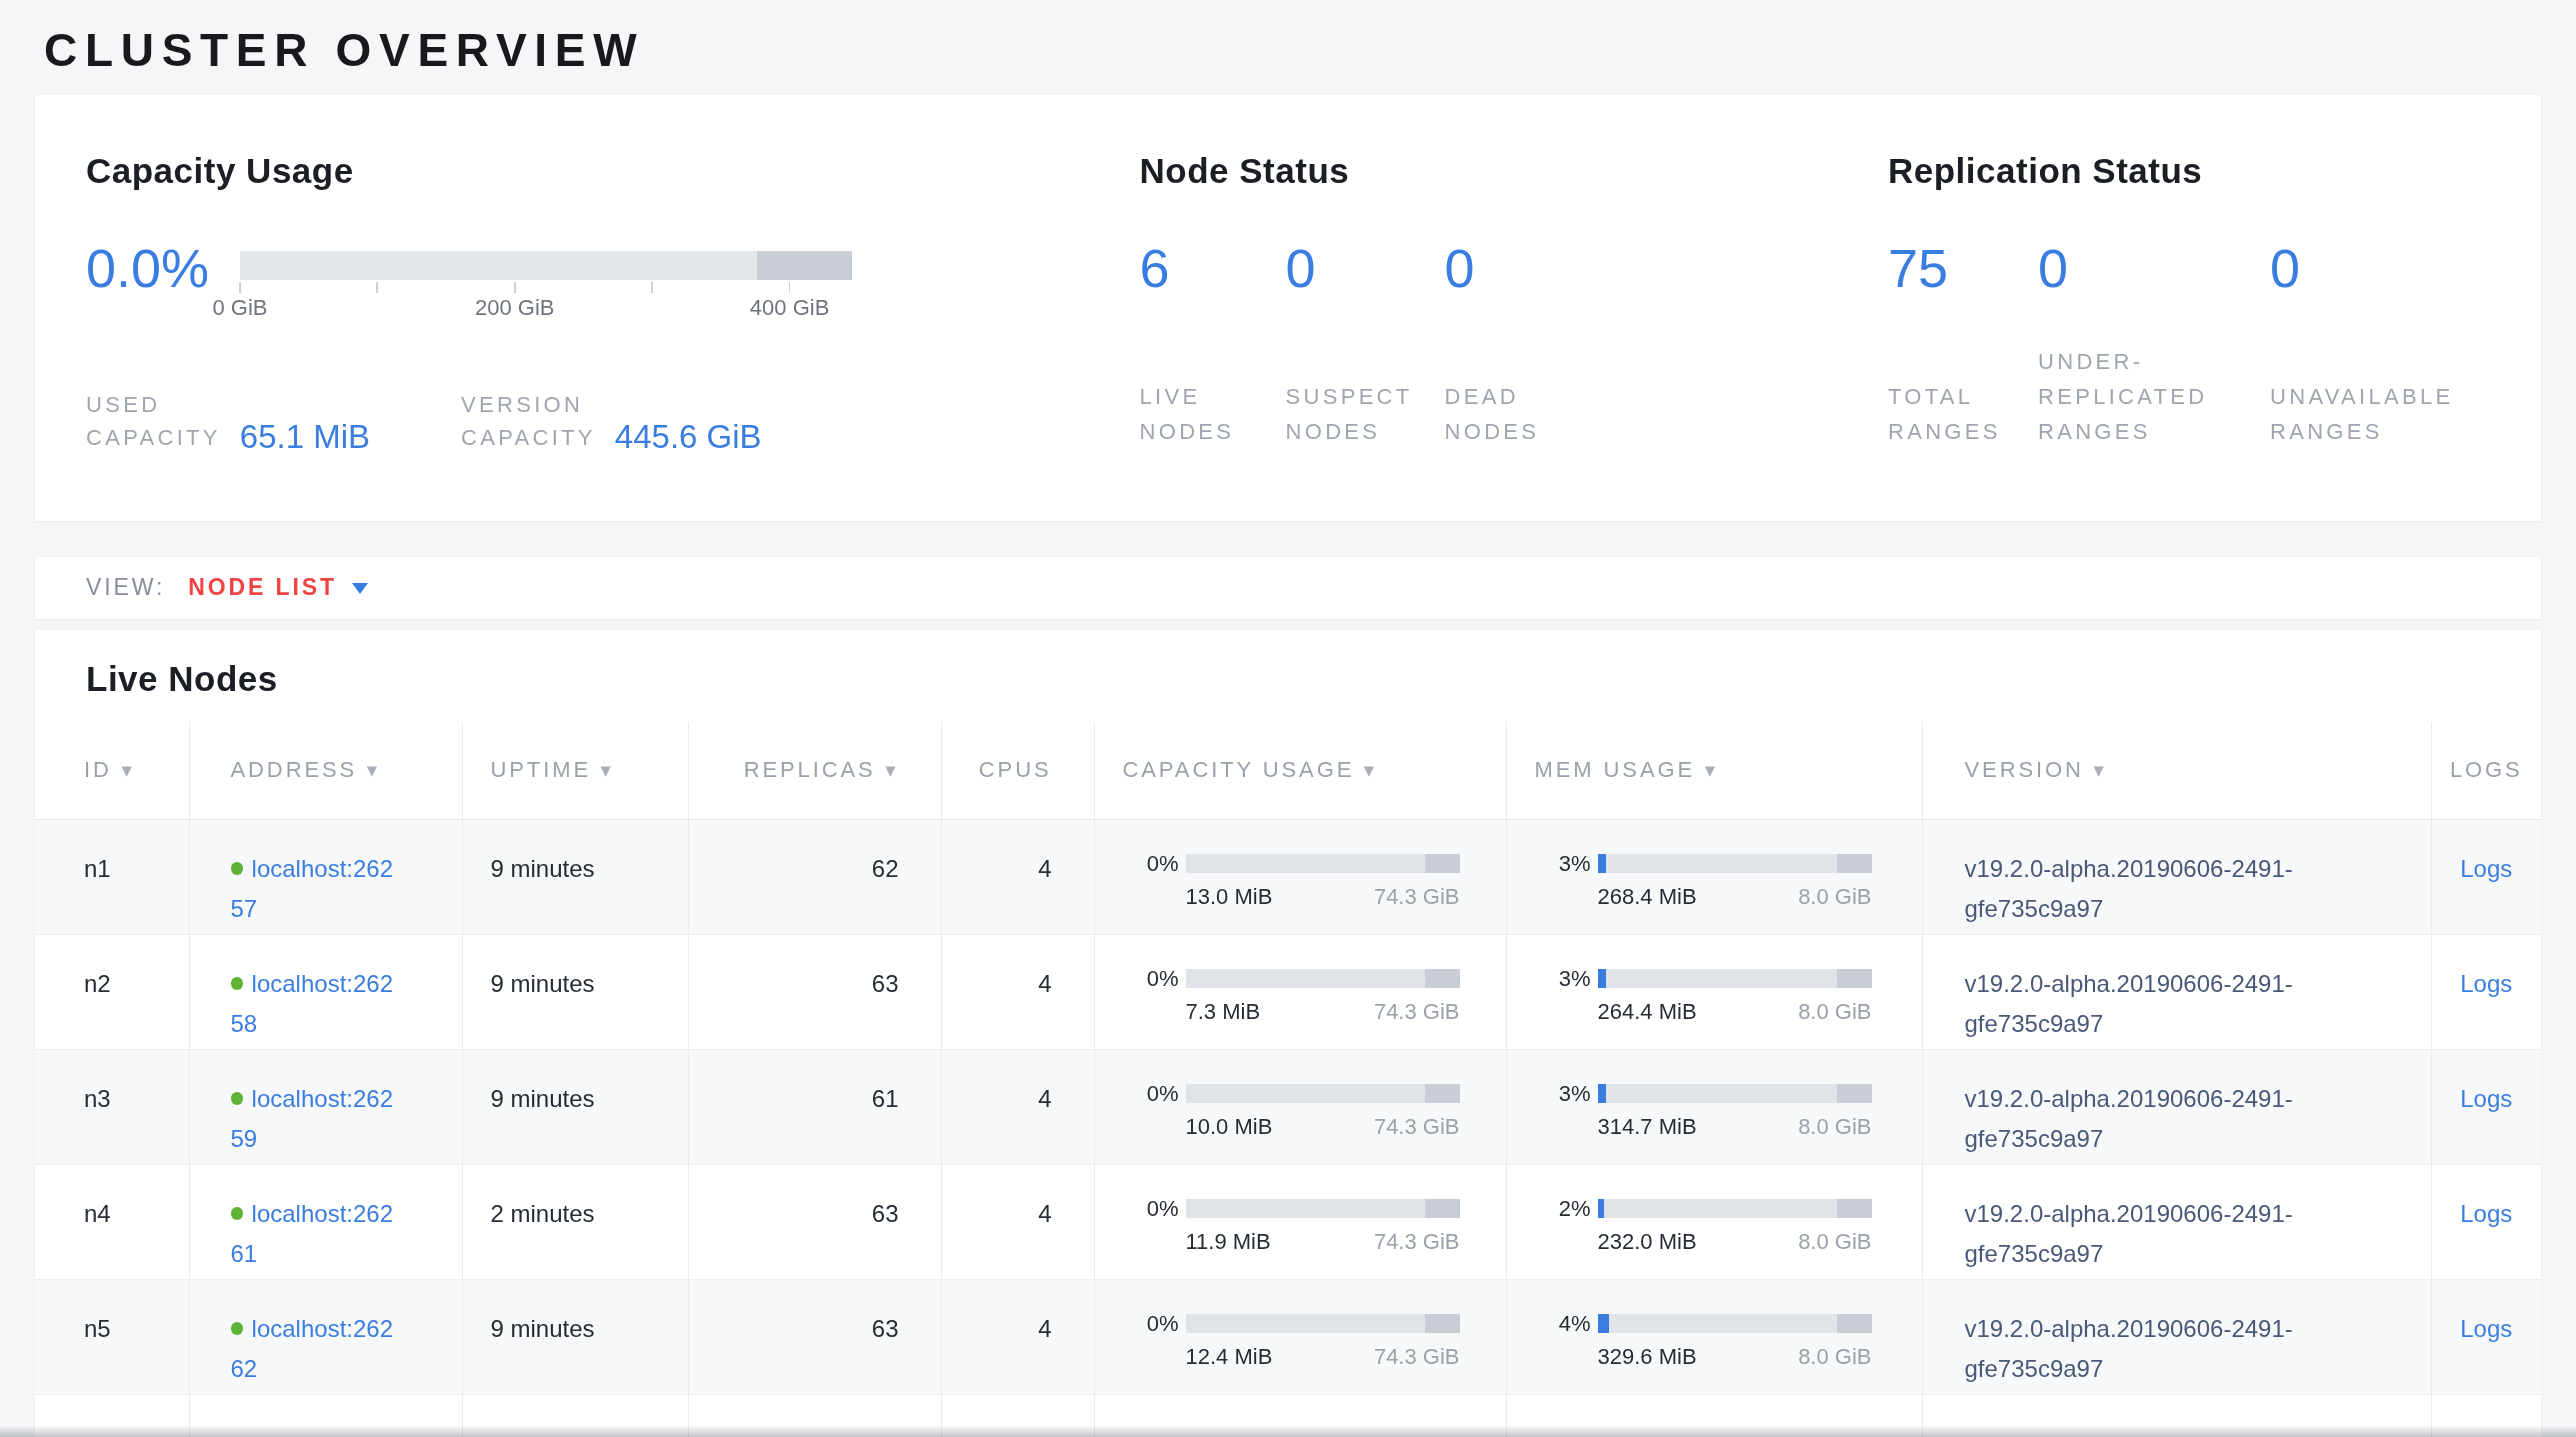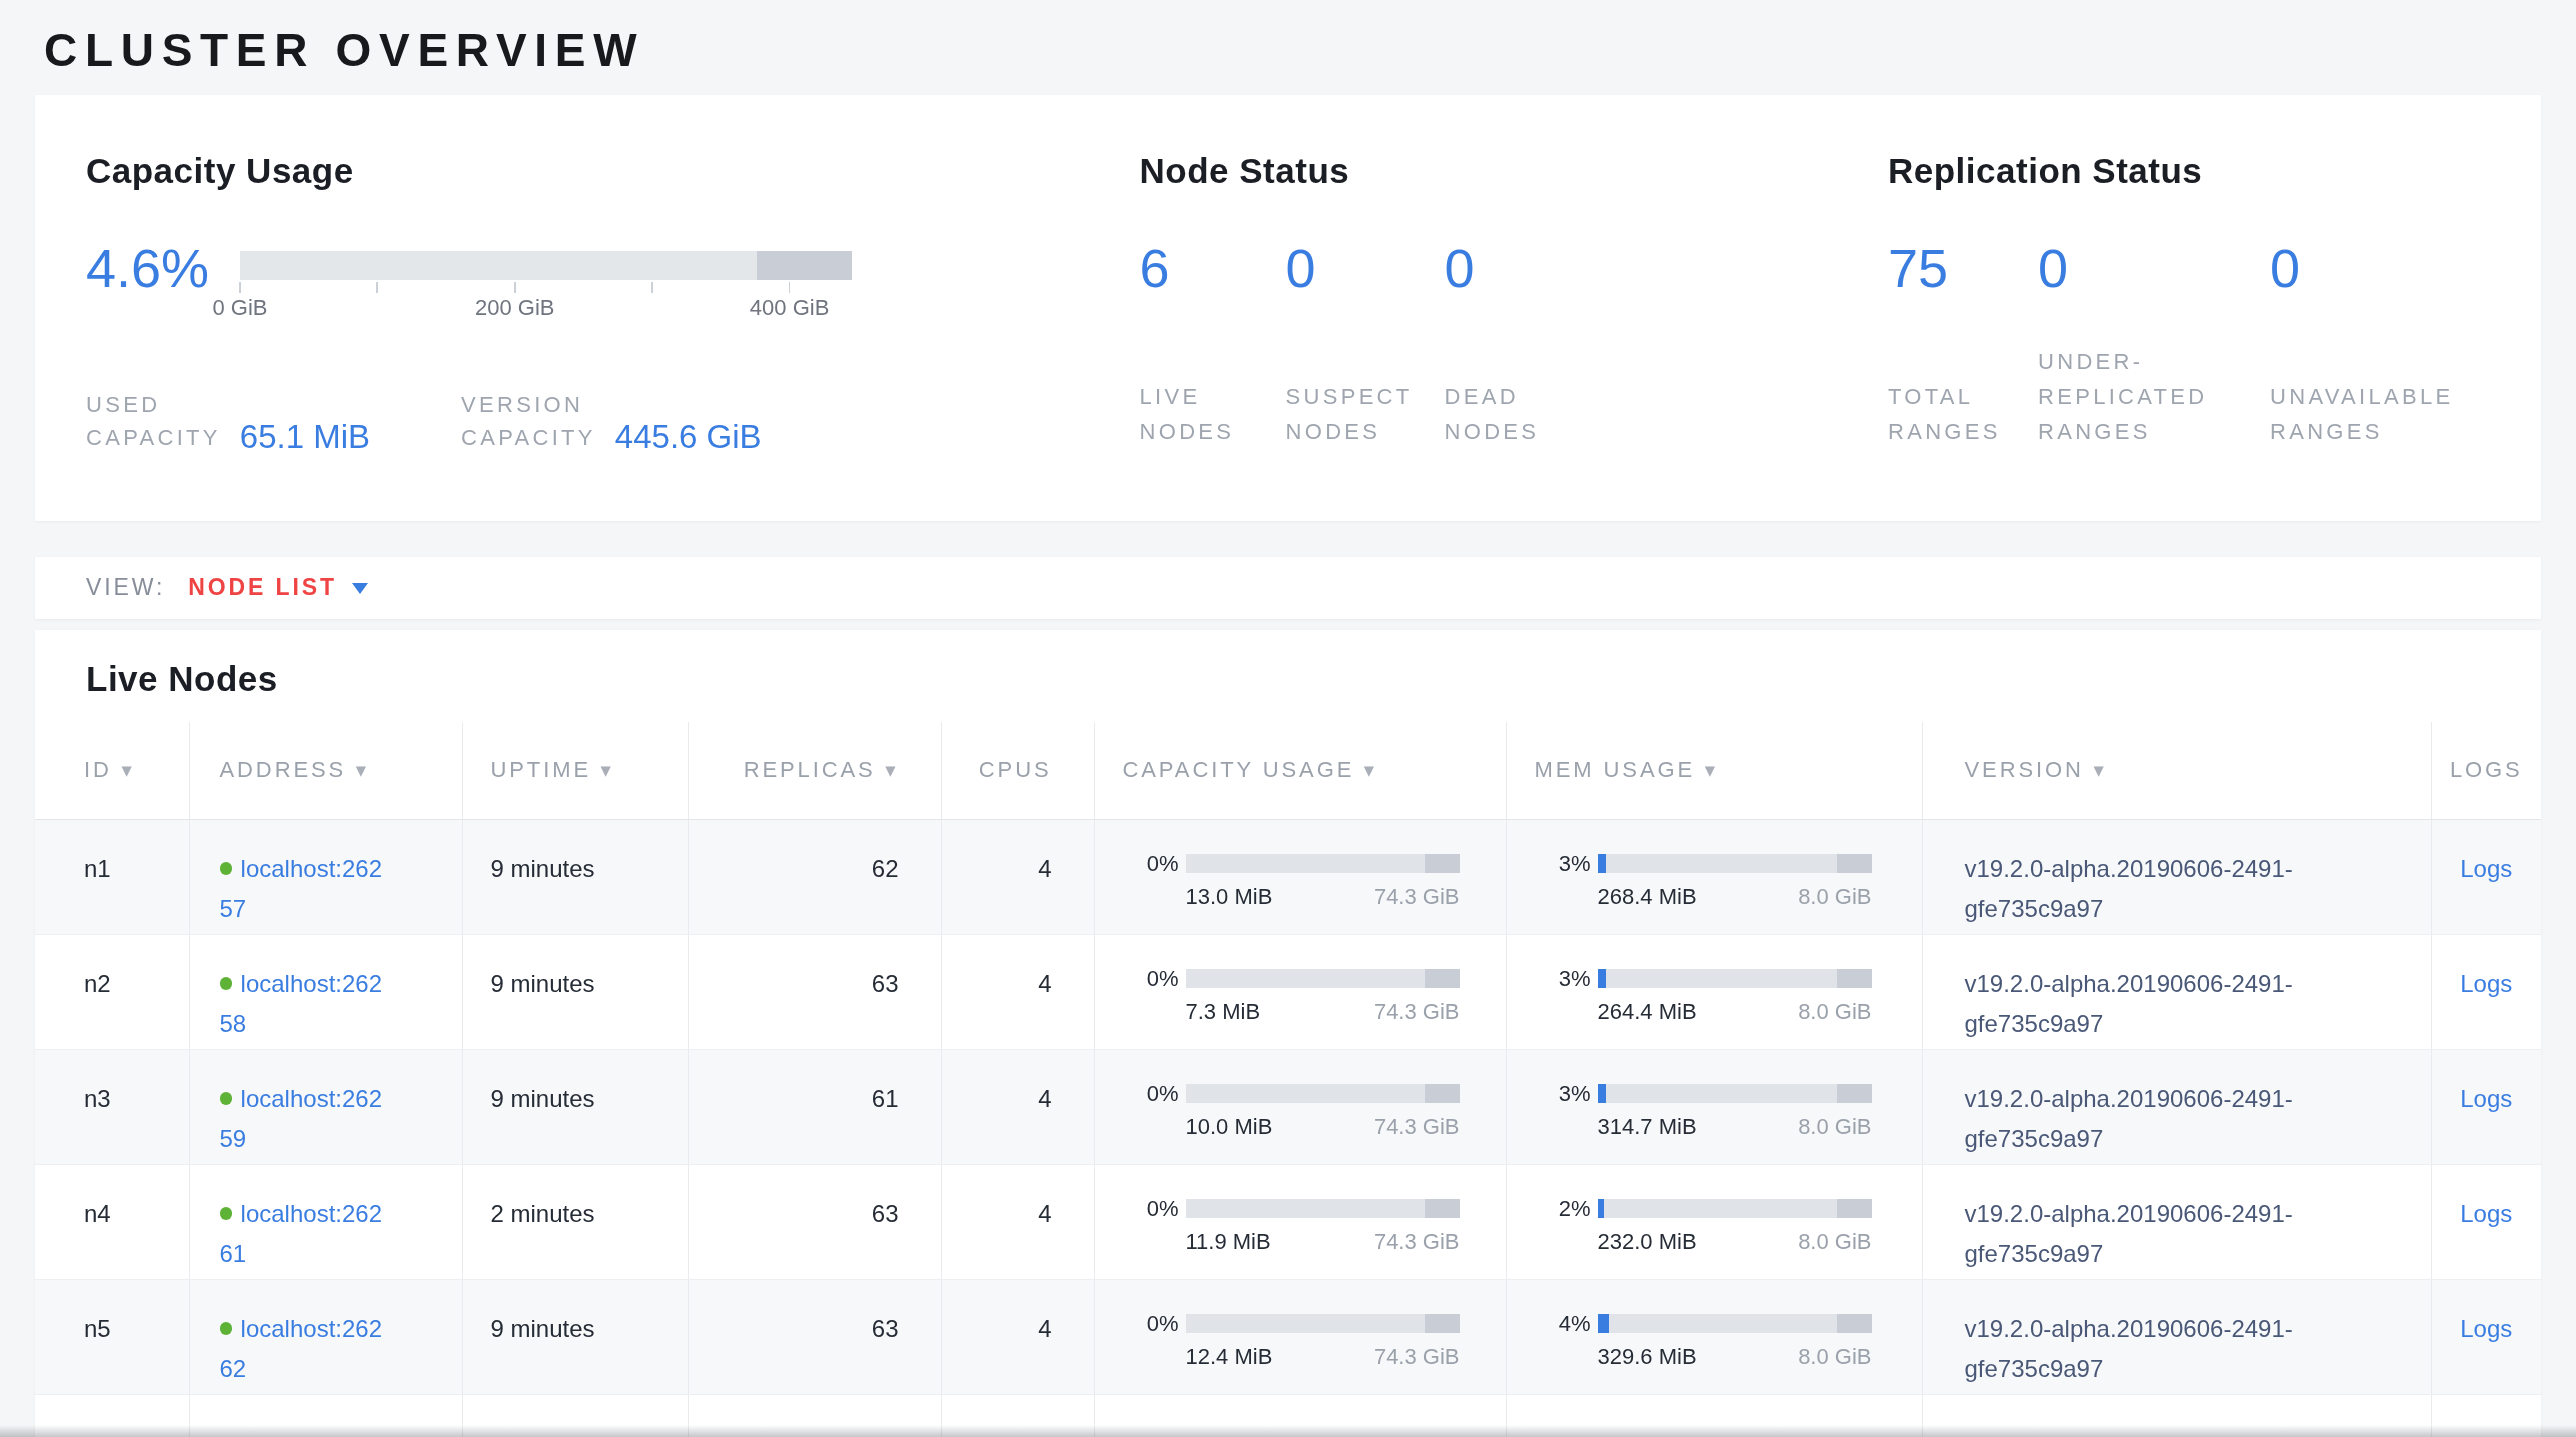--- a/index.html
+++ b/index.html
@@ -86,21 +86,21 @@
   td {
     height: 115px; vertical-align: top; padding-top: 29px;
     font-size: 24px; line-height: 40px; color: #262c36;
     border-bottom: 1.9px solid #edeff2;
   }
   tbody tr:nth-child(odd) { background: #f7f8f9; }
   tbody tr:nth-child(even) { background: #ffffff; }
 
   .pad-first { padding-left: 49px; }
   .pad-cell { padding-left: 28px; }
-  .pad-addr { padding-left: 30px; }
+  .pad-addr { padding-left: 41px; }
   .pad-ver { padding-left: 42px; }
   .al-right { text-align: right; padding-right: 42px; }
   .al-center { text-align: center; }
 
   a { text-decoration: none; }
   .link { color: #3a7de1; cursor: pointer; }
   .address-link { display: inline-block; width: 171px; word-break: break-all; line-height: 40px; }
   .live-dot { display: inline-block; width: 12.5px; height: 12.5px; border-radius: 50%; background: #5eb235; margin-right: 8.6px; vertical-align: middle; position: relative; top: -1.9px; }
   .version-text { display: inline-block; max-width: 426px; color: #4a5878; line-height: 40px; }
 
@@ -129,21 +129,21 @@
 
   <div class="title-wrap">
     <div class="page-title">CLUSTER OVERVIEW</div>
   </div>
 
   <section class="card summary-card">
 
     <div class="sec-capacity">
       <div class="section-heading">Capacity Usage</div>
       <div class="cap-row">
-        <div class="big-number cap-percent">4.6%</div>
+        <div class="big-number cap-percent">0.0%</div>
         <div class="cap-chart">
           <div class="cap-bar">
             <div class="cap-bar-fill"></div>
             <div class="cap-bar-end"></div>
           </div>
           <div class="cap-axis">
             <span class="axis-tick" style="left:0%"></span>
             <span class="axis-tick" style="left:22.4%"></span>
             <span class="axis-tick" style="left:44.9%"></span>
             <span class="axis-tick" style="left:67.3%"></span>

